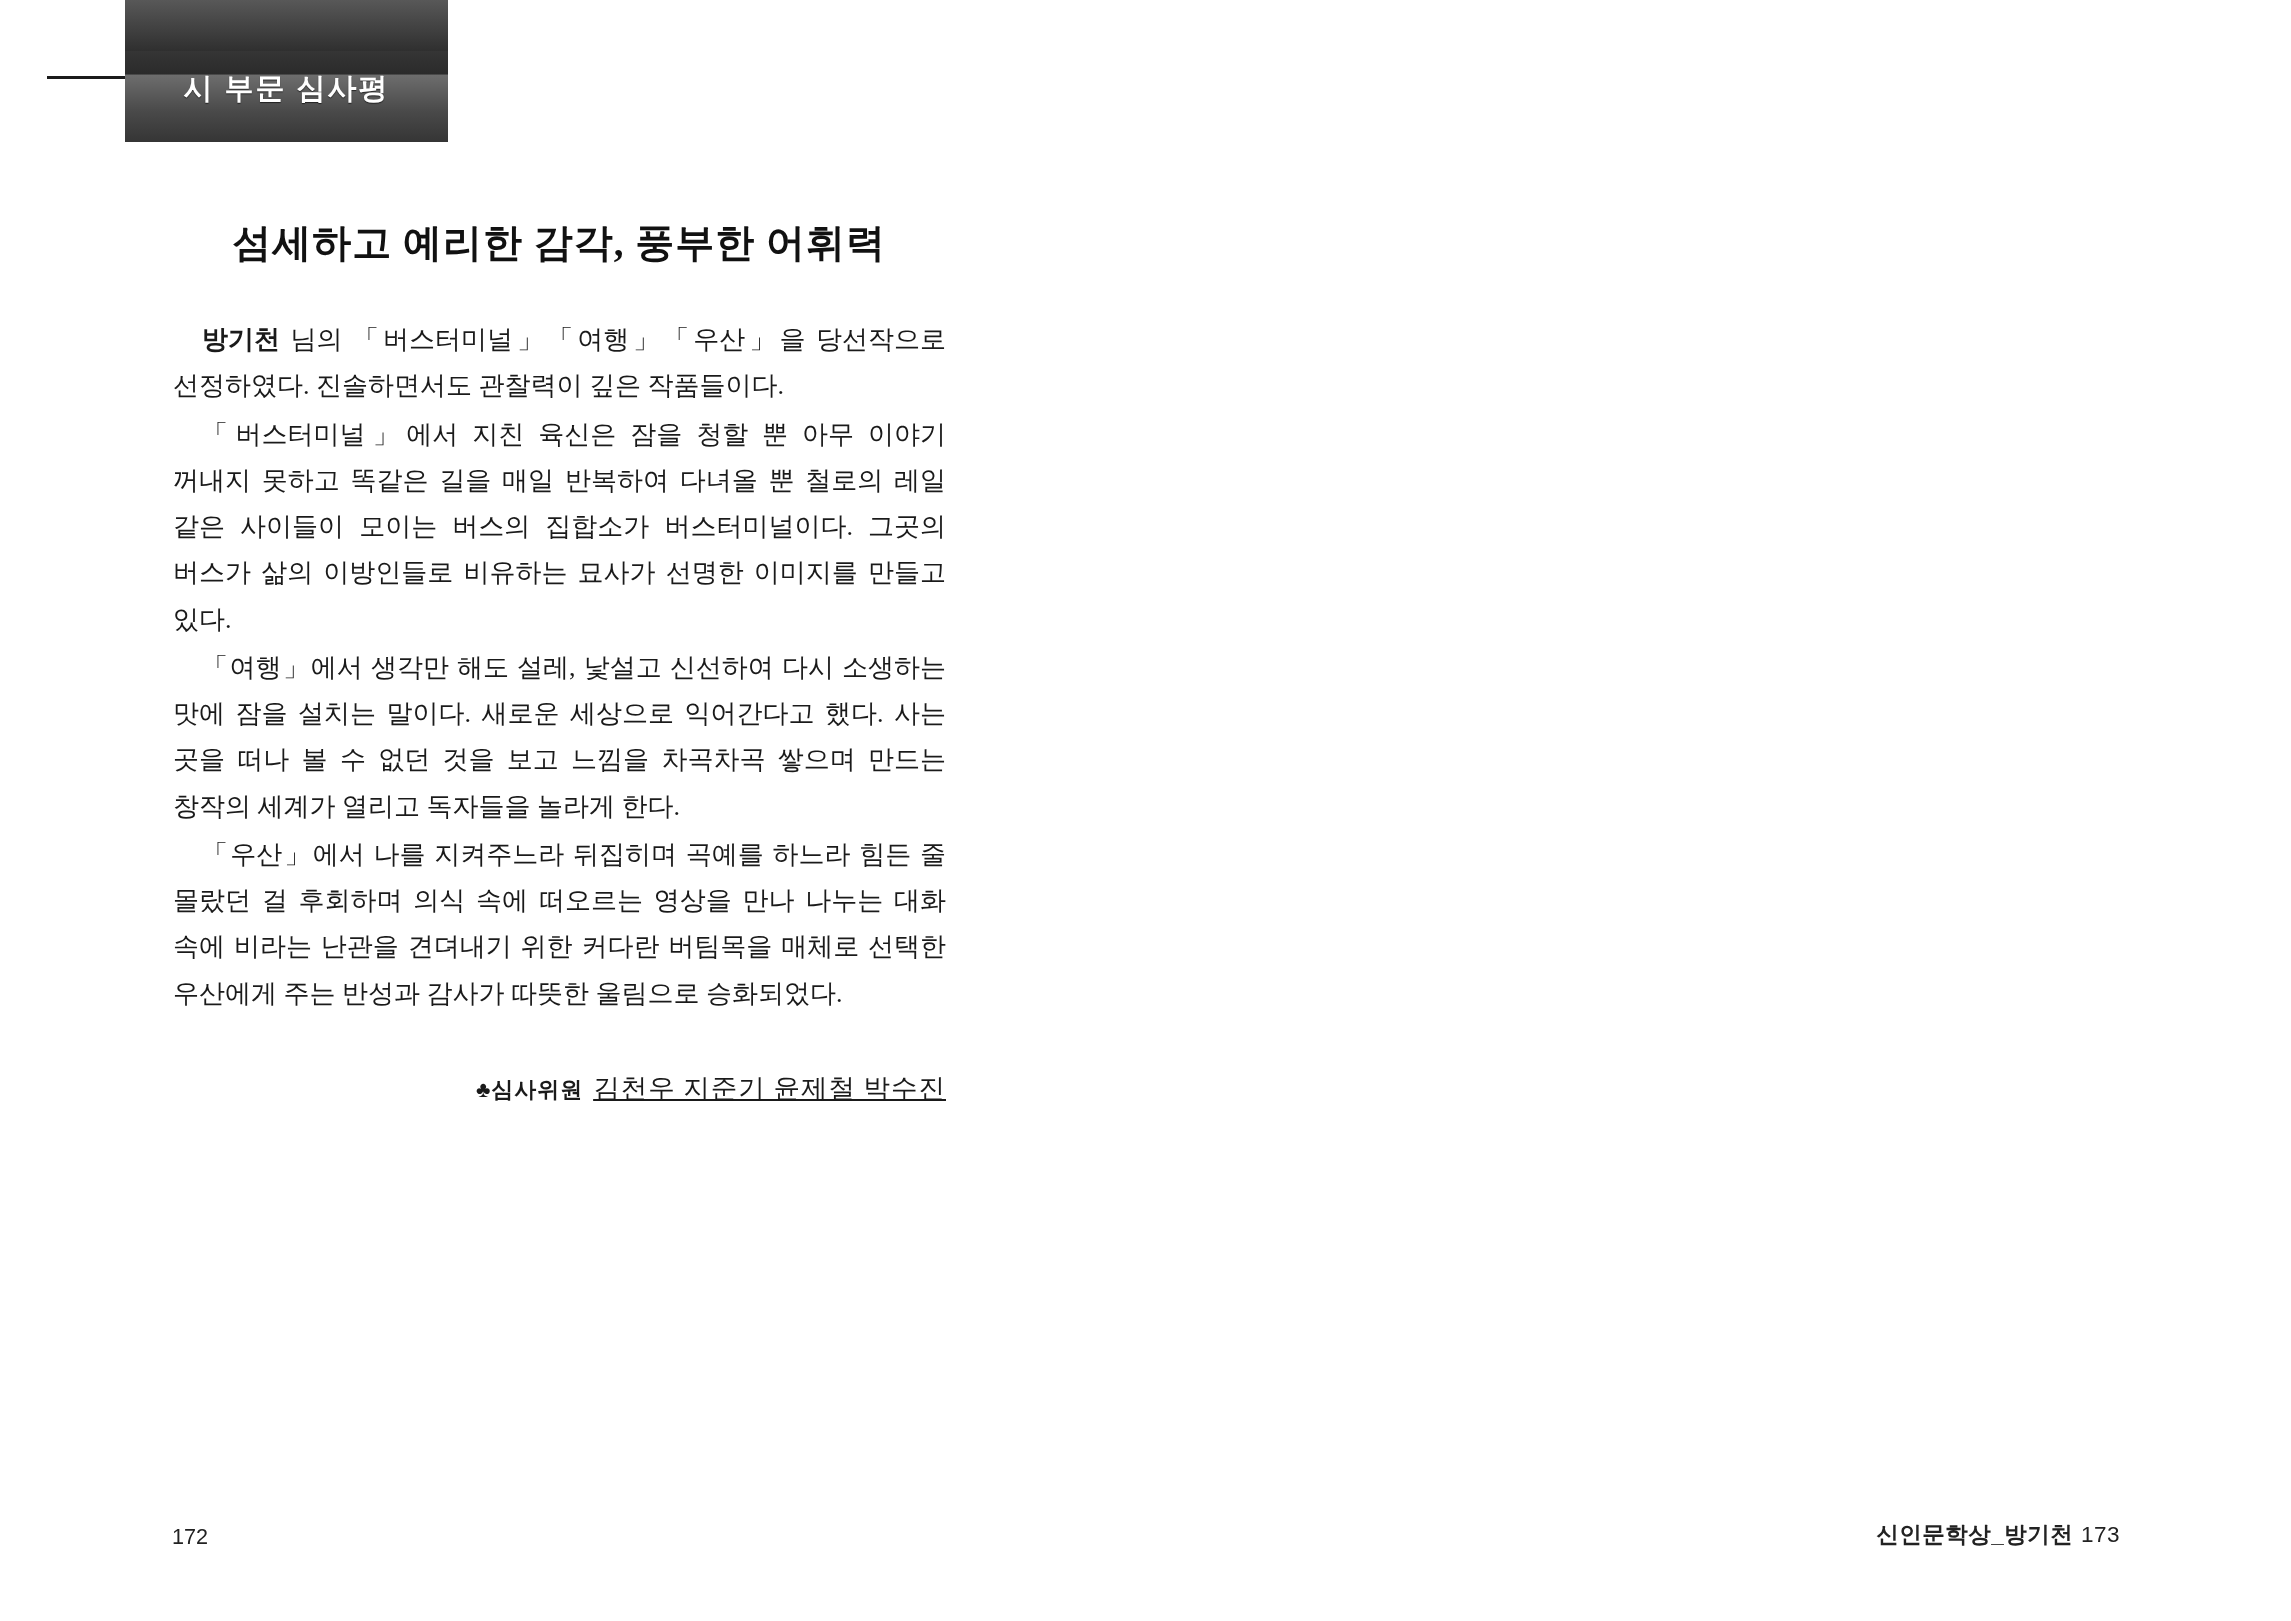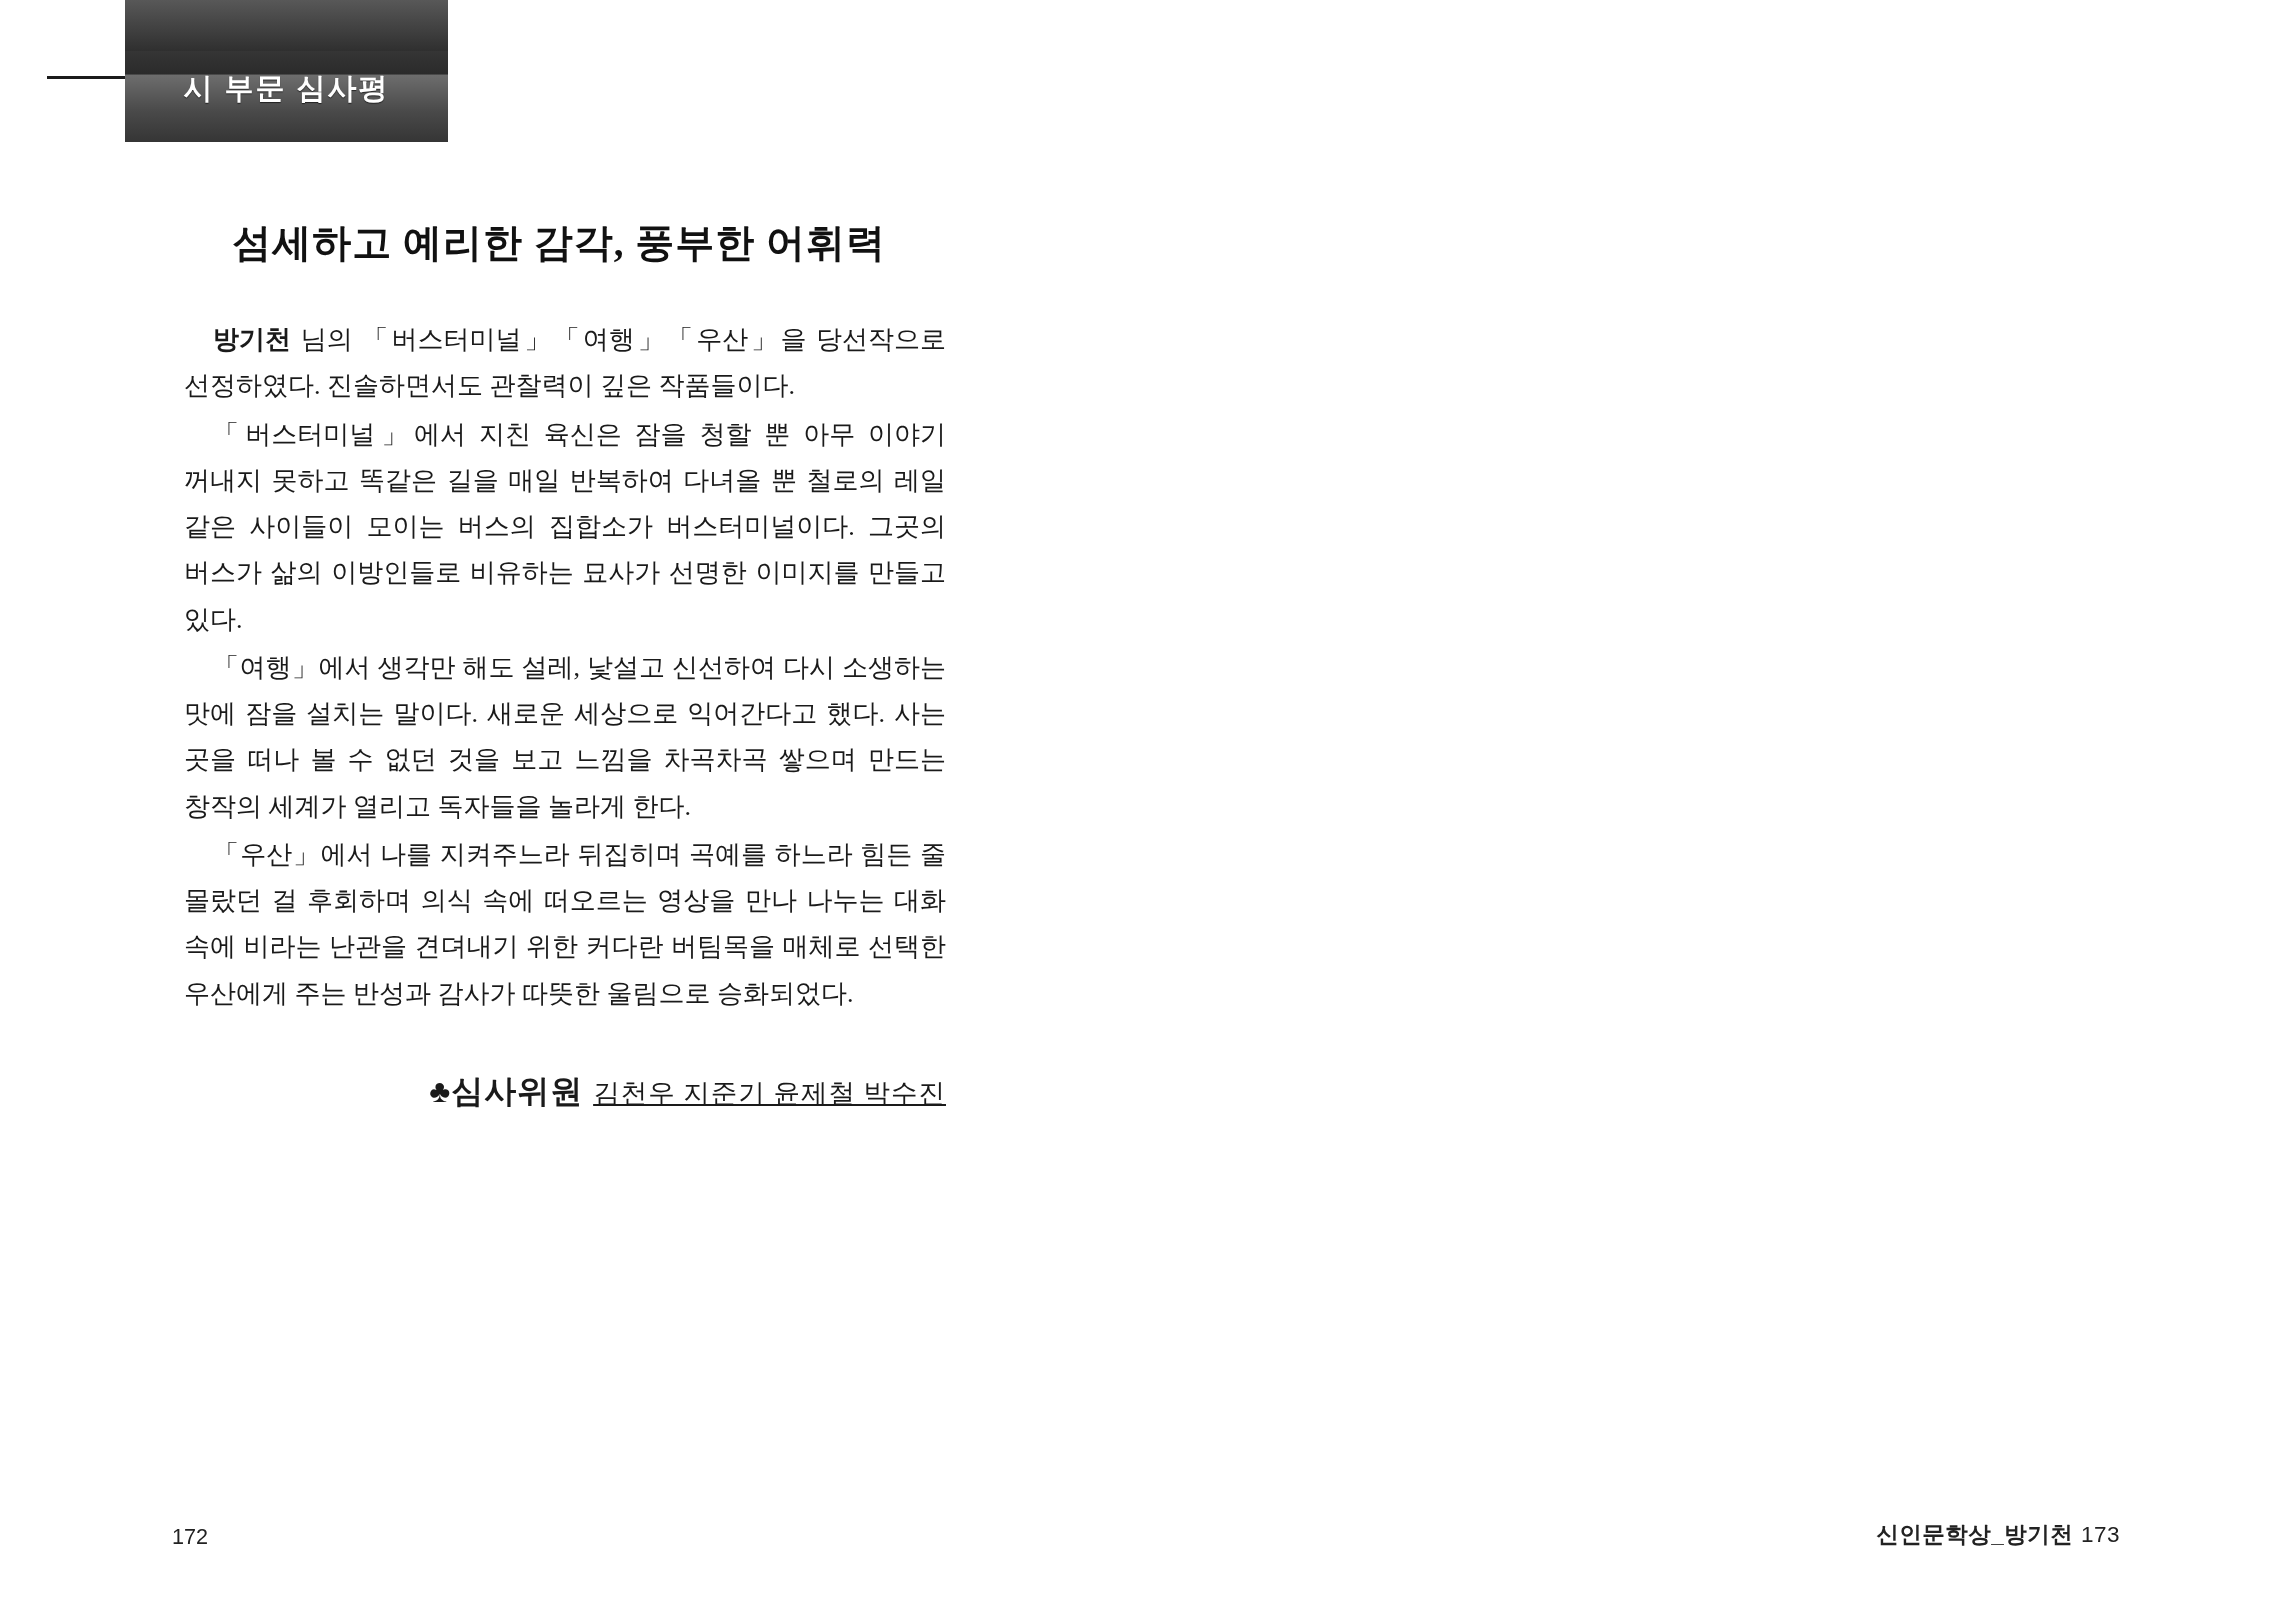--- a/index.html
+++ b/index.html
@@ -87,36 +87,36 @@
     font-size: 39px;
     text-align: center;
     margin: 0 0 47px 0;
     letter-spacing: 1px;
     color: #111;
   }
 
   p.para {
     font-size: 26px;
     line-height: 1.78;
-    margin: 0 0 2px 12px;
+    margin: 0 0 2px 1px;
     text-indent: 29px;
     text-align: justify;
     word-break: keep-all;
     color: #1a1a1a;
   }
   p.para b { font-weight: bold; }
 
   .judges {
     margin-top: 53px;
     font-size: 26.5px;
     text-align: right;
     font-weight: bold;
     letter-spacing: 1px;
   }
-  .judges .club { font-size: 32px; }
+  .judges .club { font-size: 22px; }
   .judges .names { font-weight: normal; padding-left: 9.8px; text-decoration: underline; }
 
   
   .folio {
     position: absolute;
     bottom: 71px;
     font-family: "Liberation Sans", sans-serif;
     font-size: 21.6px;
     color: #222;
   }

